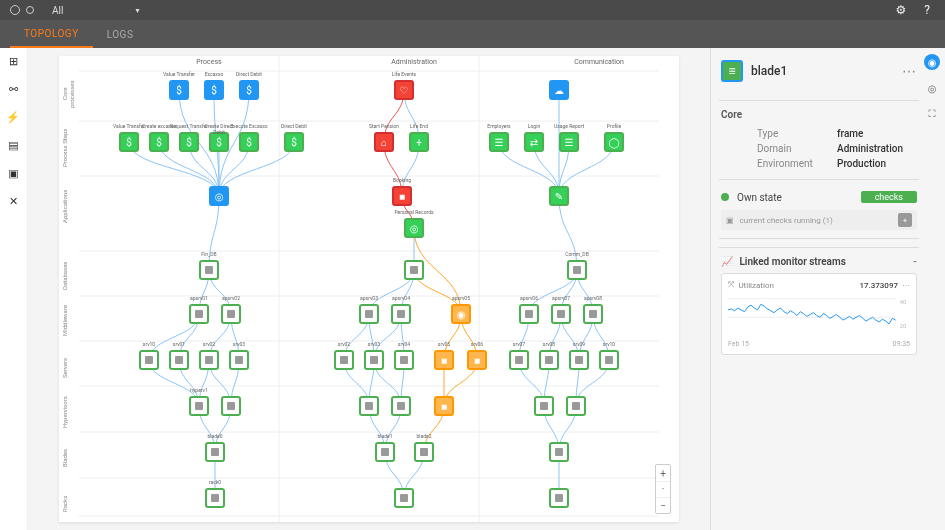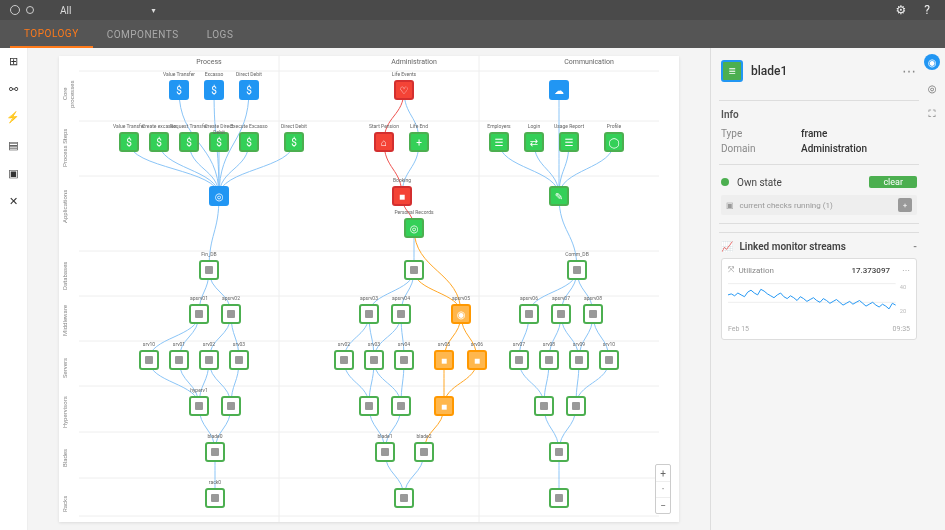--- a/index.html
+++ b/index.html
@@ -1,19 +1,19 @@
 <!DOCTYPE html>
 <html><head>
 <meta charset="utf-8">
 <style>
 * { margin: 0; padding: 0; box-sizing: border-box; font-family: -apple-system, BlinkMacSystemFont, "Segoe UI", Roboto, sans-serif; }
 body { width: 945px; height: 530px; overflow: hidden; background: #f5f5f5; }
 .topbar { height: 20px; background: #4a4a4a; display: flex; align-items: center; padding: 0 10px; color: #ddd; font-size: 10px; }
 .topbar .circ { width: 10px; height: 10px; border: 1px solid #ccc; border-radius: 50%; margin-right: 6px; }
-.topbar .dropdown { display: flex; align-items: center; gap: 20px; cursor: pointer; }
+.topbar .dropdown { display: flex; align-items: center; gap: 12px; cursor: pointer; }
 .topbar .dd-arrow { font-size: 8px; margin-left: 60px; }
 .topbar .spacer { flex: 1; }
 .topbar .icon-btn { width: 16px; height: 16px; display:flex; align-items:center; justify-content:center; margin-left: 10px; cursor: pointer; color:#eee; font-size: 12px; }
 .tabsbar { height: 28px; background: #555; display: flex; align-items: center; padding: 0 10px; font-size: 10px; color: #aaa; text-align: center; }
 .tabsbar .tab { padding: 0 14px; height: 28px; display:flex; align-items:center; cursor: pointer; letter-spacing: 0.5px; }
 .tabsbar .tab.active { color: #ff7a1a; border-bottom: 2px solid #ff7a1a; }
 .main { display: flex; height: calc(530px - 48px); }
 .lefticons { width: 28px; background: #fff; border-right: 1px solid #eee; display:flex; flex-direction:column; align-items:center; padding-top:6px; gap:14px; }
 .lefticons .li { width:14px; height:14px; color:#333; cursor:pointer; display:flex; align-items:center; justify-content:center; font-size:11px; }
 .canvas-wrap { flex:1; position:relative; background:#f4f4f4; display:flex; justify-content:center; padding:8px 4px; }
@@ -34,40 +34,40 @@
 .zoom-ctrl div + div { border-top:1px solid #eee; }
 .rightpanel { width: 235px; background:#f5f5f5; border-left:1px solid #ddd; display:flex; flex-direction:column; font-size:10px; color:#444; }
 .rightside-icons { width:26px; position:absolute; right:0; top:48px; display:flex; flex-direction:column; align-items:center; gap:10px; padding-top:6px; }
 .rightside-icons .ri { width:16px; height:16px; border-radius:50%; display:flex; align-items:center; justify-content:center; cursor:pointer; font-size:10px; }
 .rightpanel-inner { padding: 8px 28px 8px 10px; overflow-y:auto; }
 .sel-header { display:flex; align-items:center; gap:8px; padding:4px 0 10px; }
 .sel-icon { width:22px; height:22px; border:2px solid #2196F3; background:#4caf50; border-radius:3px; display:flex; align-items:center; justify-content:center; color:#fff; font-size:12px; }
 .sel-title { font-size:12px; font-weight:500; color:#333; flex:1; }
 .sel-more { color:#888; font-size:14px; cursor:pointer; letter-spacing:1px; }
 .section-title { font-weight:600; color:#555; margin:6px 0; }
-.info-row { display:flex; padding:2px 0; }
+.info-row { display:flex; padding:2px 0;margin-left:36px; }
 .info-row .k { width:80px; color:#888; }
 .info-row .v { color:#333; font-weight:500; }
 .divider { height:1px; background:#ddd; margin:8px -2px; }
 .state-row { display:flex; align-items:center; gap:8px; padding:3px 0; }
 .dot { width:8px; height:8px; border-radius:50%; }
 .dot.green { background:#4caf50; }
 .dot.blue { background:#2196F3; }
 .badge { padding:1px 14px; border-radius:2px; color:#fff; font-size:9px; margin-left:auto; }
 .badge.clear { background:#4caf50; }
 .badge.unknown { background:#2196F3; }
 .checks-row { display:flex; align-items:center; gap:6px; background:#eee; padding:3px 5px; border-radius:2px; margin:4px 0; font-size:8px; color:#999; }
 .checks-row .plus { margin-left:auto; width:14px; height:14px; background:#999; color:#fff; display:flex; align-items:center; justify-content:center; border-radius:2px; }
 .tree-row { display:flex; align-items:center; gap:6px; font-size:8px; color:#888; padding:2px 0 2px 12px; }
 .tree-row::before { content:'└'; color:#bbb; margin-right:4px; }
 .monitor-header { display:flex; align-items:center; gap:6px; font-weight:600; color:#444; margin-top:6px; }
 .monitor-header .minus { margin-left:auto; color:#888; }
 .chart-card { border:1px solid #ddd; background:#fff; border-radius:3px; margin-top:6px; padding:6px; }
 .chart-top { display:flex; align-items:center; font-size:8px; color:#888; }
-.chart-top .val { margin-left:auto; color:#444; font-weight:500; margin-right:12px; }
+.chart-top .val { margin-left:auto; color:#444; font-weight:500; margin-right:4px; }
 .chart-top .more { color:#aaa; cursor:pointer; }
 .sparkline { width:100%; height:42px; margin-top:4px; }
 .chart-axis { display:flex; justify-content:space-between; font-size:7px; color:#aaa; margin-top:2px; }
 </style>
 </head>
 <body>
 
 <div class="topbar">
   <div class="circ"></div>
   <div class="dropdown">
@@ -75,39 +75,38 @@
     <span>All</span>
     <span class="dd-arrow">▾</span>
   </div>
   <div class="spacer"></div>
   <div class="icon-btn">⚙</div>
   <div class="icon-btn">?</div>
 </div>
 
 <div class="tabsbar">
   <div class="tab active">TOPOLOGY</div>
-  <div class="tab">COMPONENTS</div>
   <div class="tab">LOGS</div>
 </div>
 
 <div class="main">
   <div class="lefticons">
     <div class="li">⊞</div>
     <div class="li">⚯</div>
     <div class="li">⚡</div>
     <div class="li">▤</div>
     <div class="li">▣</div>
     <div class="li">✕</div>
   </div>
 
   <div class="canvas-wrap">
     <div class="canvas">
       <div class="col-header" style="left:50px">Process</div>
       <div class="col-header" style="left:255px">Administration</div>
-      <div class="col-header" style="left:430px">Communication</div>
+      <div class="col-header" style="left:440px">Communication</div>
       <svg class="edges" id="edges">
           <g>
             <line x1="20" x2="600" y1="15" y2="15" stroke="#eee"></line>
             <line x1="20" x2="600" y1="65" y2="65" stroke="#eee"></line>
             <line x1="20" x2="600" y1="120" y2="120" stroke="#eee"></line>
             <line x1="20" x2="600" y1="195" y2="195" stroke="#eee"></line>
             <line x1="20" x2="600" y1="240" y2="240" stroke="#eee"></line>
             <line x1="20" x2="600" y1="285" y2="285" stroke="#eee"></line>
             <line x1="20" x2="600" y1="330" y2="330" stroke="#eee"></line>
             <line x1="20" x2="600" y1="376" y2="376" stroke="#eee"></line>
@@ -314,36 +313,40 @@
   </div>
 
   <div class="rightpanel">
     <div class="rightpanel-inner">
       <div class="sel-header">
         <div class="sel-icon">≡</div>
         <div class="sel-title">blade1</div>
         <div class="sel-more">⋯</div>
       </div>
       <div class="divider"></div>
-      <div class="section-title">Info</div>
+      <div class="section-title">Core</div>
       <div id="info-rows">
           <div class="info-row">
             <span class="k">Type</span>
             <span class="v">frame</span>
           </div>
           <div class="info-row">
             <span class="k">Domain</span>
             <span class="v">Administration</span>
           </div>
+          <div class="info-row">
+            <span class="k">Environment</span>
+            <span class="v">Production</span>
+          </div>
         </div>
       <div class="divider"></div>
       <div class="state-row">
         <span class="dot green"></span>
         <span>Own state</span>
-        <span class="badge clear">clear</span>
+        <span class="badge clear">checks</span>
       </div>
       <div class="checks-row">
         <span>▣</span>
         <span>current checks running (1)</span>
         <span class="plus">+</span>
       </div>
       <div class="divider"></div>
       <div class="divider"></div>
       <div class="monitor-header">
         <span>📈</span>

